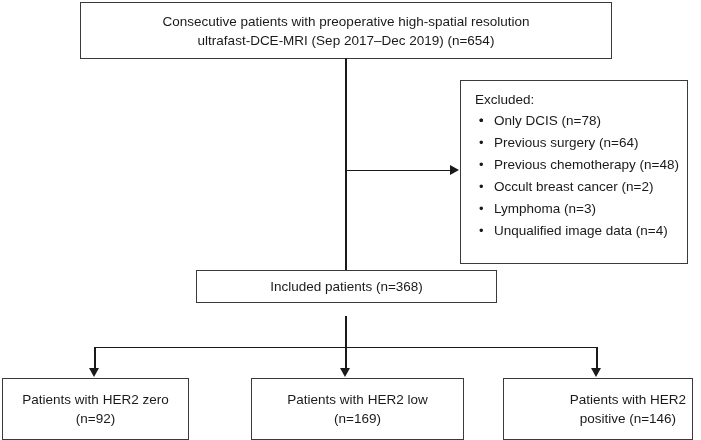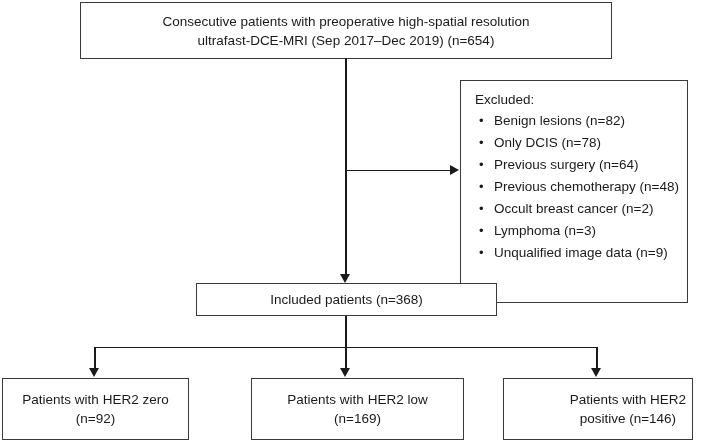--- a/index.html
+++ b/index.html
@@ -31,21 +31,21 @@
   }
   .box .txt { padding: 0 6px; }
 
   
   #box-top {
     left: 80px; top: 2px; width: 532px; height: 57px;
   }
 
   
   #box-excluded {
-    left: 460px; top: 80px; width: 228px; height: 223px;
+    left: 460px; top: 80px; width: 228px; height: 184px;
     display: block;
     text-align: left;
     padding: 10px 8px 4px 14px;
   }
   #box-excluded .ex-title {
     font-size: 13.5px;
     line-height: 18px;
     margin-bottom: 1px;
   }
   #box-excluded ul {
@@ -63,21 +63,21 @@
   #box-excluded li .bullet {
     position: absolute;
     left: 4px;
     top: 0;
     font-size: 13px;
     line-height: 22px;
   }
 
   
   #box-included {
-    left: 196px; top: 283px; width: 301px; height: 33px;
+    left: 196px; top: 270px; width: 301px; height: 33px;
   }
 
   
   #box-her2-zero {
     left: 2px; top: 378px; width: 187px; height: 62px;
   }
   #box-her2-low {
     left: 251px; top: 378px; width: 213px; height: 62px;
   }
   #box-her2-positive {
@@ -146,21 +146,20 @@
   <div class="arrow-down" id="arrow-main"></div>
 
   <div class="line-h" id="branch-excluded-h"></div>
   <div class="arrow-right" id="arrow-excluded"></div>
 
   <div class="box" id="box-excluded">
     <div class="ex-title">Excluded:</div>
     <ul>
       <li>
         <span class="bullet">•</span>
-        <span>Benign lesions (n=82)</span>
       </li>
       <li>
         <span class="bullet">•</span>
         <span>Only DCIS (n=78)</span>
       </li>
       <li>
         <span class="bullet">•</span>
         <span>Previous surgery (n=64)</span>
       </li>
       <li>
@@ -170,21 +169,21 @@
       <li>
         <span class="bullet">•</span>
         <span>Occult breast cancer (n=2)</span>
       </li>
       <li>
         <span class="bullet">•</span>
         <span>Lymphoma (n=3)</span>
       </li>
       <li>
         <span class="bullet">•</span>
-        <span>Unqualified image data (n=9)</span>
+        <span>Unqualified image data (n=4)</span>
       </li>
     </ul>
   </div>
 
   <div class="box" id="box-included">
     <div class="txt">Included patients (n=368)</div>
   </div>
 
   <div class="line-v" id="spine-dist"></div>
   <div class="line-h" id="dist-bar"></div>

